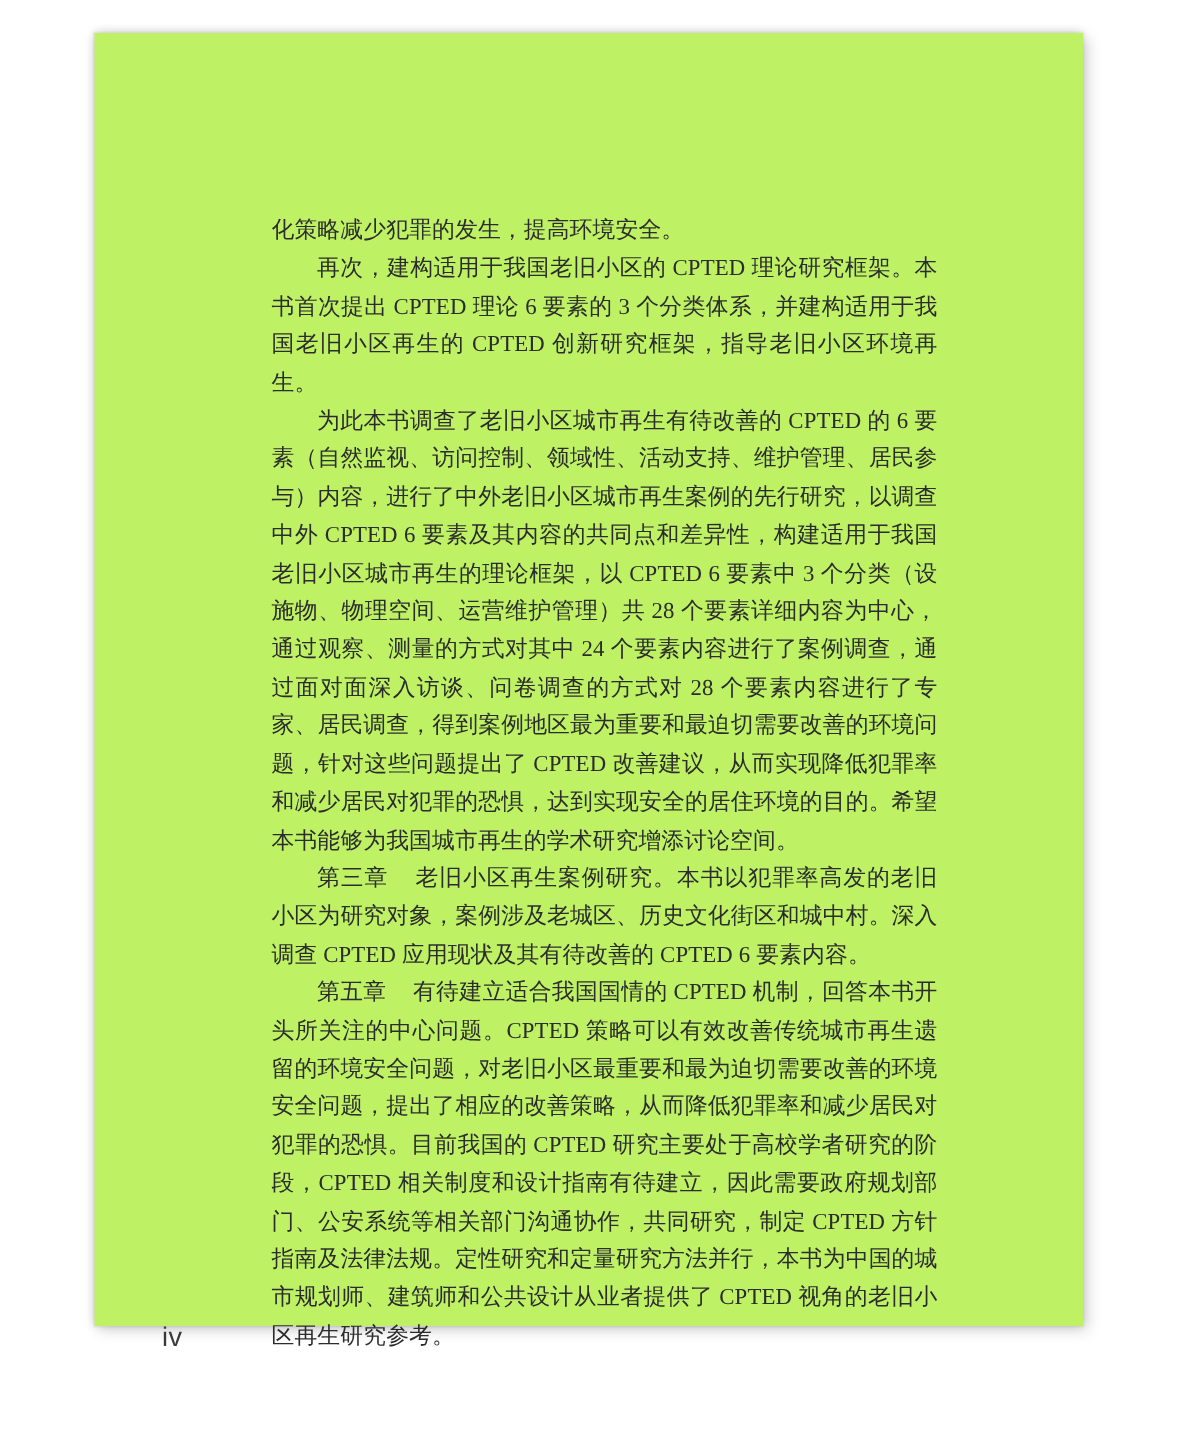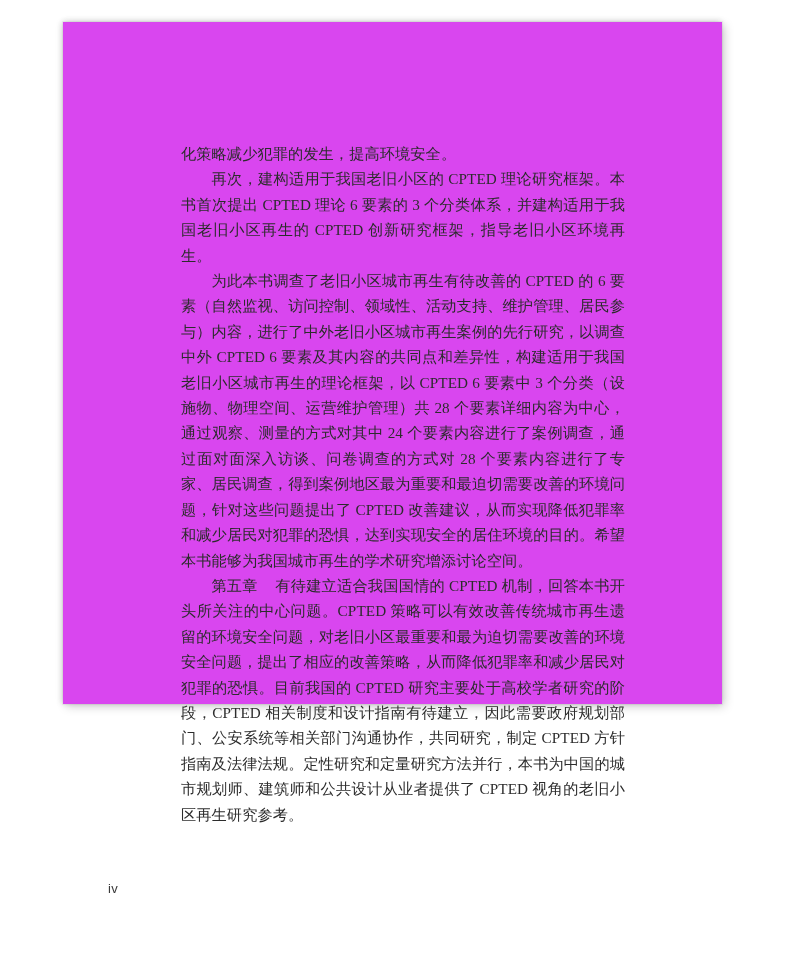--- a/index.html
+++ b/index.html
@@ -20,22 +20,22 @@
     height: 958px;
     background: #ffffff;
   }
 
   
   .page-sheet {
     position: absolute;
     left: 63px;
     top: 22px;
     width: 659px;
-    height: 682px;
-    background: #d946ef;
+    height: 862px;
+    background: #bef264;
     box-shadow:
        0 0 0 1px rgba(0,0,0,0.035),
        3px 3px 9px rgba(0,0,0,0.17),
        -2px 0 6px rgba(0,0,0,0.10),
        0 -2px 6px rgba(0,0,0,0.07);
   }
 
   .page-body {
     position: absolute;
     left: 118px;   
@@ -68,21 +68,21 @@
   .chapter-gap {
     display: inline-block;
     width: 1.15em;
   }
 
   .folio {
     position: absolute;
     left: 45px;     
     top: 859px;     
     font-family: "Liberation Sans", "DejaVu Sans", sans-serif;
-    font-size: 13px;
+    font-size: 18px;
     color: #3a3a3a;
     letter-spacing: 0.4px;
   }
 </style>
 </head>
 <body>
 
 <div id="page-viewport">
 
   <div class="page-sheet">
@@ -91,20 +91,21 @@
 
       <p class="para noindent">化策略减少犯罪的发生，提高环境安全。</p>
 
       <p class="para indent2">再次，建构适用于我国老旧小区的 CPTED 理论研究框架。本书首次提出 CPTED 理论 6 要素的 3 个分类体系，并建构适用于我国老旧小区再生的 CPTED 创新研究框架，指导老旧小区环境再生。</p>
 
       <p class="para indent2">为此本书调查了老旧小区城市再生有待改善的 CPTED 的 6 要素（自然监视、访问控制、领域性、活动支持、维护管理、居民参与）内容，进行了中外老旧小区城市再生案例的先行研究，以调查中外 CPTED 6 要素及其内容的共同点和差异性，构建适用于我国老旧小区城市再生的理论框架，以 CPTED 6 要素中 3 个分类（设施物、物理空间、运营维护管理）共 28 个要素详细内容为中心，通过观察、测量的方式对其中 24 个要素内容进行了案例调查，通过面对面深入访谈、问卷调查的方式对 28 个要素内容进行了专家、居民调查，得到案例地区最为重要和最迫切需要改善的环境问题，针对这些问题提出了 CPTED 改善建议，从而实现降低犯罪率和减少居民对犯罪的恐惧，达到实现安全的居住环境的目的。希望本书能够为我国城市再生的学术研究增添讨论空间。</p>
 
 
 
 
+      <p class="para indent2"><span class="chapter-label">第三章</span><span class="chapter-gap"></span><span>老旧小区再生案例研究。本书以犯罪率高发的老旧小区为研究对象，案例涉及老城区、历史文化街区和城中村。深入调查 CPTED 应用现状及其有待改善的 CPTED 6 要素内容。</span></p>
 
 
       <p class="para indent2"><span class="chapter-label">第五章</span><span class="chapter-gap"></span><span>有待建立适合我国国情的 CPTED 机制，回答本书开头所关注的中心问题。CPTED 策略可以有效改善传统城市再生遗留的环境安全问题，对老旧小区最重要和最为迫切需要改善的环境安全问题，提出了相应的改善策略，从而降低犯罪率和减少居民对犯罪的恐惧。目前我国的 CPTED 研究主要处于高校学者研究的阶段，CPTED 相关制度和设计指南有待建立，因此需要政府规划部门、公安系统等相关部门沟通协作，共同研究，制定 CPTED 方针指南及法律法规。定性研究和定量研究方法并行，本书为中国的城市规划师、建筑师和公共设计从业者提供了 CPTED 视角的老旧小区再生研究参考。</span></p>
 
     </div>
 
     <div class="folio">iv</div>
 
   </div>
 

